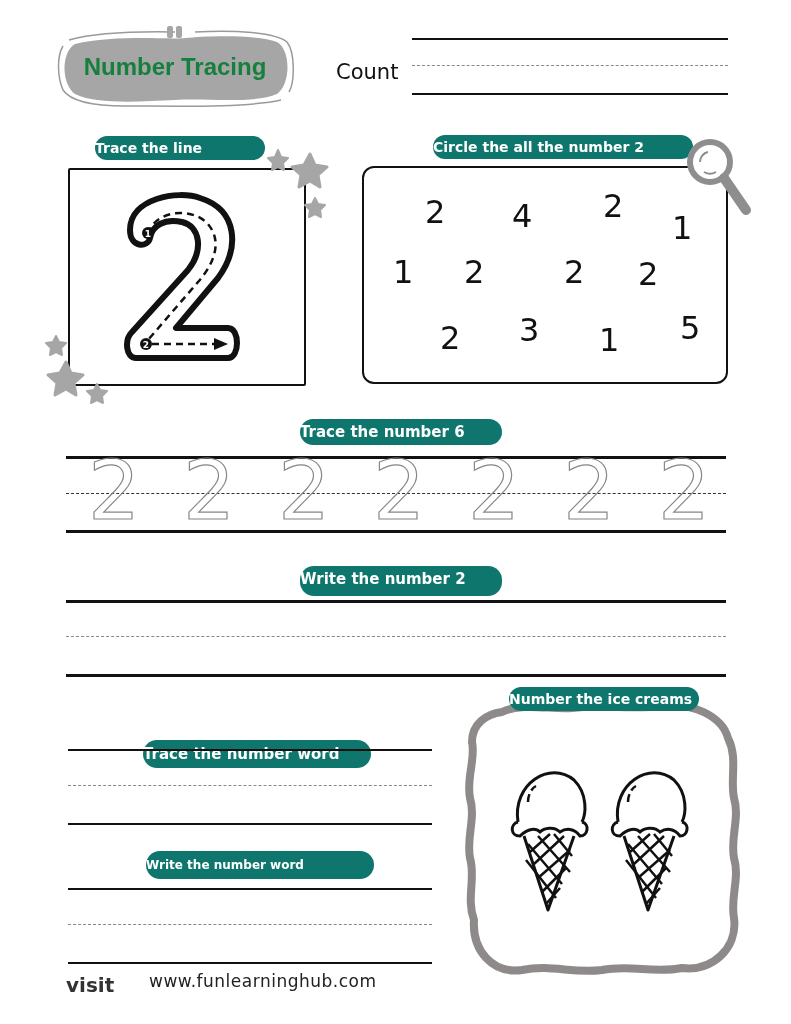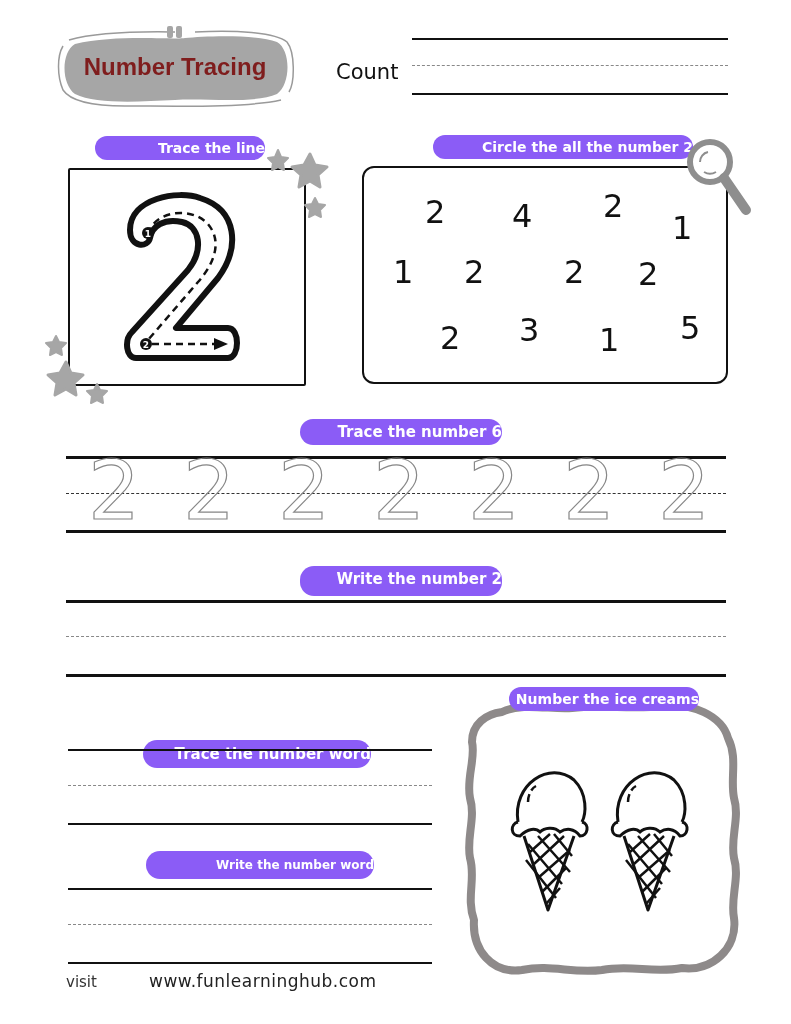--- a/index.html
+++ b/index.html
@@ -4,37 +4,37 @@
   <style>
     * { box-sizing: border-box; margin: 0; padding: 0; }
     html, body { width: 791px; height: 1024px; background: #ffffff; overflow: hidden; }
     body { position: relative; font-family: "DejaVu Sans", sans-serif; color: #111; }
     .abs { position: absolute; }
 
     
     .title-wrap { left: 55px; top: 26px; width: 240px; height: 82px; }
     .title-outline { position:absolute; left:0; top:0; width:240px; height:82px; }
     .title-text { position:absolute; left:0; top:0; width:240px; height:82px; line-height:82px; text-align:center;
-      font-family:"Liberation Sans", sans-serif; font-weight:bold; font-size:24px; color:#7f1d1d; }
+      font-family:"Liberation Sans", sans-serif; font-weight:bold; font-size:24px; color:#15803d; }
 
     
     .name-label { left: 336px; top: 60px; font-family:"DejaVu Sans", sans-serif; font-size:21px; color:#111; }
     .line-solid { background:#111; height:2px; }
     .line-dash { height:0; border-top:1px dashed #888; }
 
     
-    .pill { background:#8b5cf6; color:#fff; border-radius:14px; font-family:"DejaVu Sans", sans-serif; font-weight:bold;
-      font-size:14px; text-align:right; line-height:24px; height:24px; white-space:nowrap; }
+    .pill { background:#0f766e; color:#fff; border-radius:14px; font-family:"DejaVu Sans", sans-serif; font-weight:bold;
+      font-size:14px; text-align:left; line-height:24px; height:24px; white-space:nowrap; }
 
     .box { border:2px solid #111; background:#fff; }
     .num { position:absolute; font-family:"DejaVu Sans", sans-serif; font-size:32px; color:#111; line-height:1; }
 
     .trace-digit { position:absolute; font-family:"DejaVu Sans", sans-serif; font-size:82px; line-height:1; color:transparent;
       -webkit-text-stroke: 1.2px #888; }
-    .footer-visit { left:66px; top:973px; font-family:"DejaVu Sans", sans-serif; font-weight:normal; font-size:15px; color:#333; }
+    .footer-visit { left:66px; top:973px; font-family:"DejaVu Sans", sans-serif; font-weight:bold; font-size:20px; color:#333; }
     .footer-url { left:122px; top:971px; font-family:"DejaVu Sans", sans-serif; font-size:17px; color:#222; letter-spacing:0.5px;margin-left:27px; }
   </style>
 </head>
 <body>
 
 <div class="abs title-wrap">
   <svg class="title-outline" viewBox="0 0 240 82">
     <path d="M20 18 C 60 8, 120 14, 130 12 C 150 10, 200 8, 222 16 C 236 24, 236 58, 222 68 C 200 78, 150 72, 120 74 C 80 76, 40 78, 20 68 C 6 58, 6 26, 20 18 Z" fill="#a6a6a6"></path>
     <path d="M14 14 C 50 4, 110 6, 120 6 M140 6 C 180 4, 220 6, 232 16 C 240 26, 240 56, 234 66 M226 74 C 190 82, 120 80, 70 80 C 40 80, 16 76, 8 64 C 2 50, 2 30, 8 20" fill="none" stroke="#9a9a9a" stroke-width="1.5"></path>
     <rect x="112" y="0" width="6" height="12" rx="2" fill="#a6a6a6"></rect>

